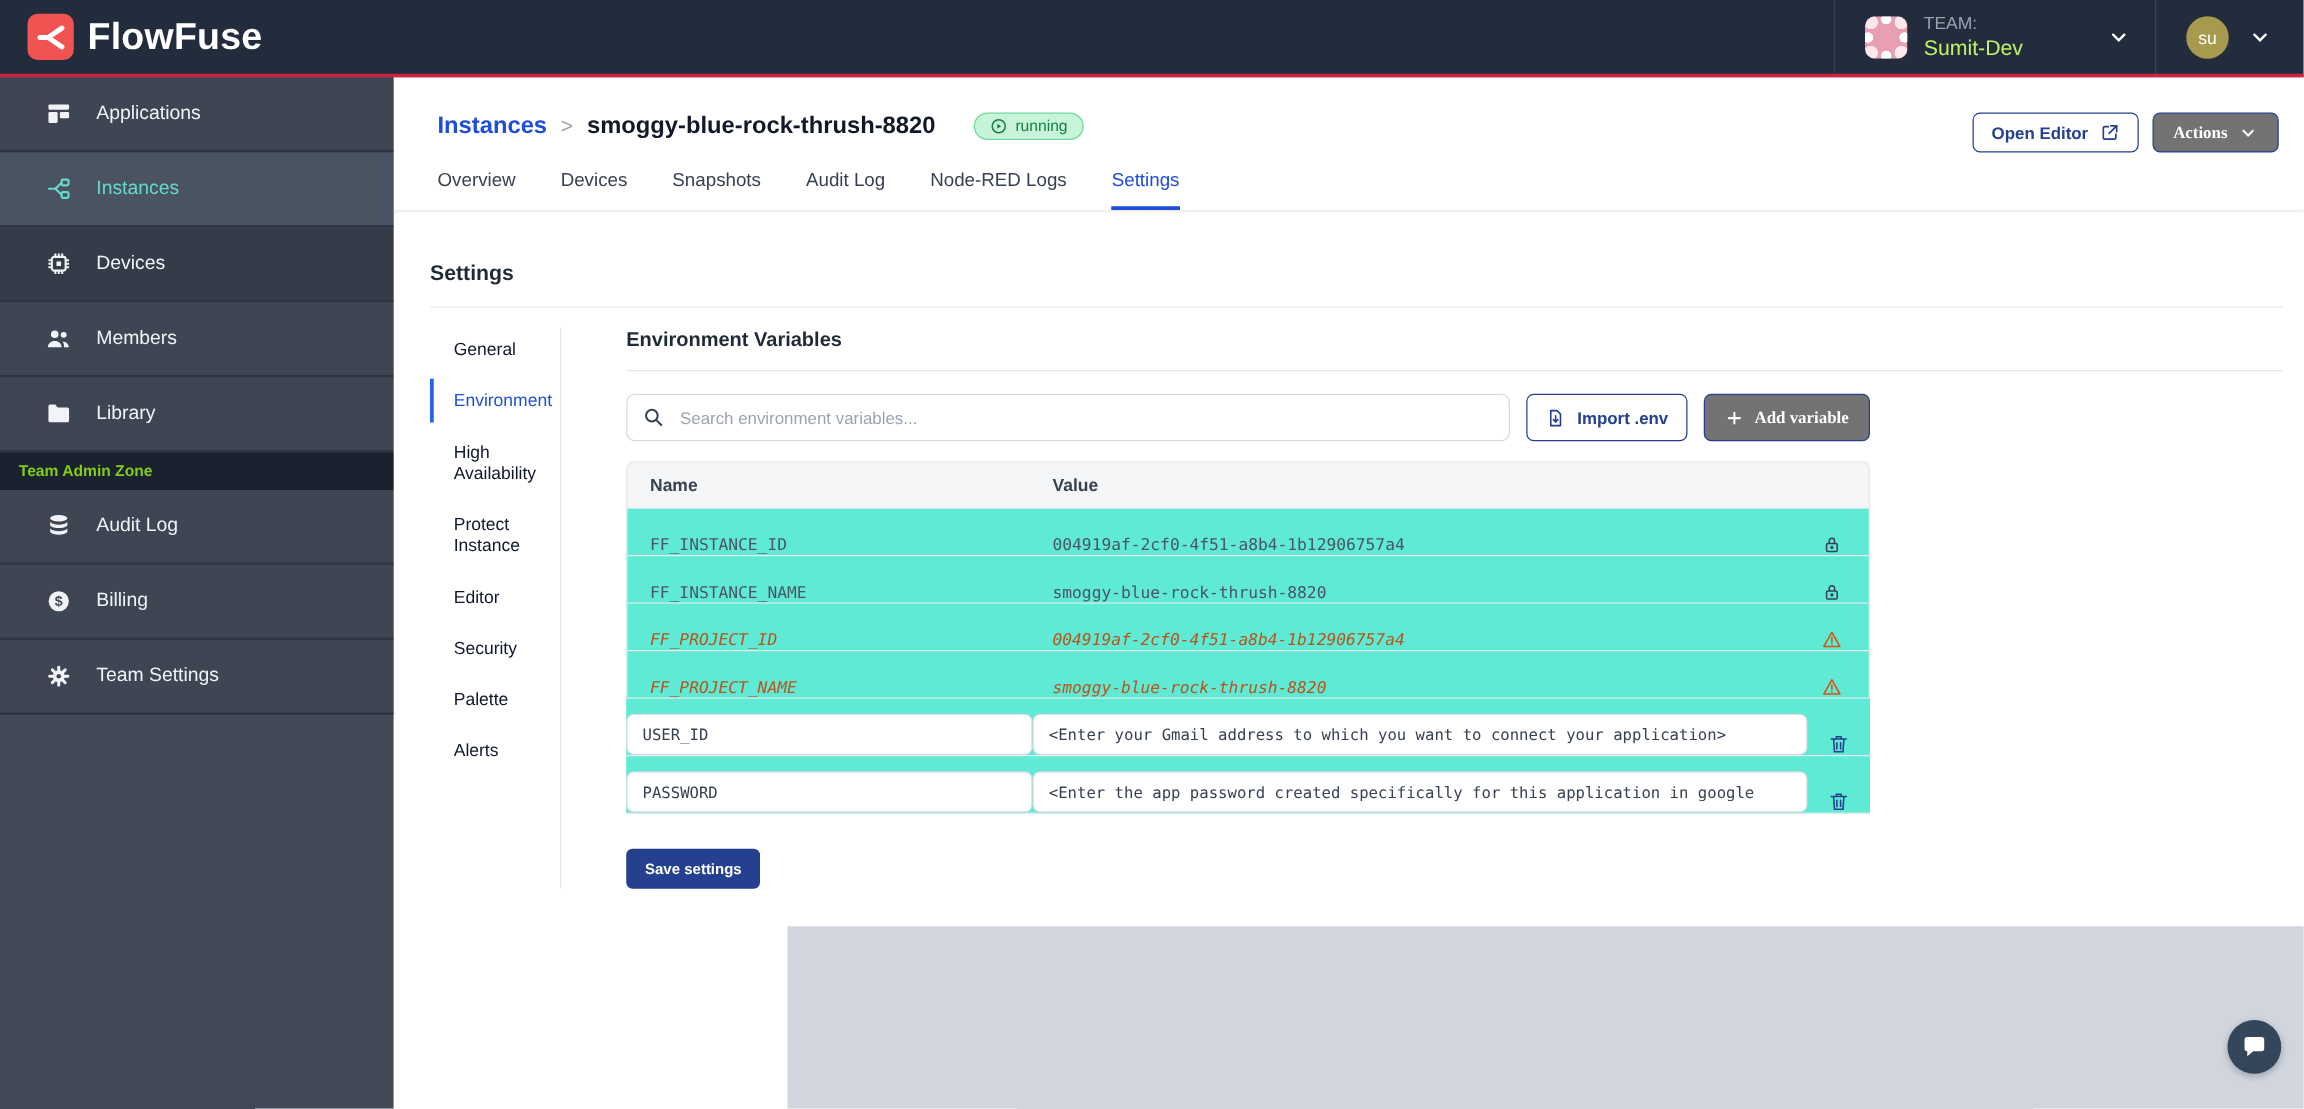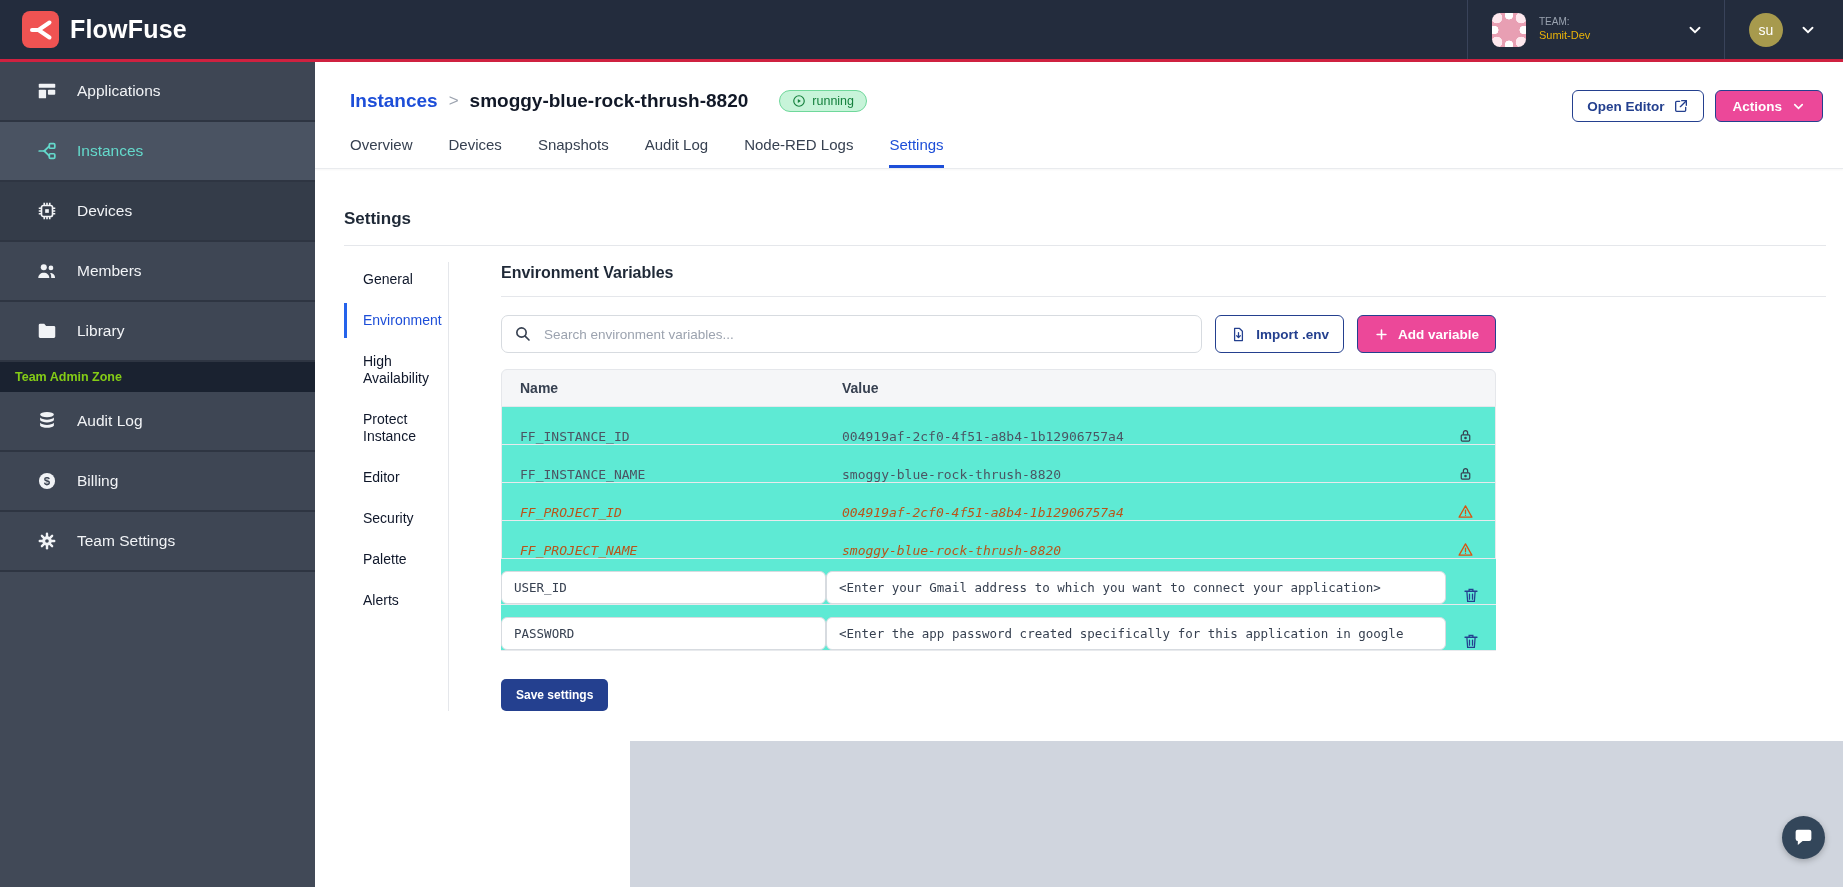--- a/index.html
+++ b/index.html
@@ -14,42 +14,42 @@
   .topbar {
     position:absolute; top:0; left:0; width:1843px; height:62px;
     background:#232c3d; border-bottom:3px solid #cf2140;
     display:flex; align-items:center;
   }
   .brand { display:flex; align-items:center; gap:11px; padding-left:22px; }
   .brand-mark {
     width:37px; height:37px; border-radius:8px; background:#f05352;
     display:flex; align-items:center; justify-content:center;
   }
-  .brand-text { color:#ffffff; font-size:25px; font-weight:700; letter-spacing:.2px; }
+  .brand-text { color:#ffffff; font-size:30px; font-weight:700; letter-spacing:.2px; }
   .topbar-right { margin-left:auto; display:flex; height:100%; }
   .team-box {
     display:flex; align-items:center; gap:13px; width:257px; padding:0 20px 0 24px;
     border-left:1px solid #39435a; cursor:pointer;
   }
   .team-avatar {
     width:34px; height:34px; border-radius:8px; flex:0 0 auto;
     background:
       radial-gradient(circle at 14% 14%, #fde8ee 0 13%, transparent 14%),
       radial-gradient(circle at 86% 14%, #fde8ee 0 13%, transparent 14%),
       radial-gradient(circle at 14% 86%, #fde8ee 0 13%, transparent 14%),
       radial-gradient(circle at 86% 86%, #fde8ee 0 13%, transparent 14%),
       radial-gradient(circle at 50% 7%, #ffffff 0 11%, transparent 12%),
       radial-gradient(circle at 50% 93%, #ffffff 0 11%, transparent 12%),
       radial-gradient(circle at 7% 50%, #ffffff 0 11%, transparent 12%),
       radial-gradient(circle at 93% 50%, #ffffff 0 11%, transparent 12%),
       #e89fb3;
   }
   .team-meta { display:flex; flex-direction:column; line-height:1.25; }
-  .team-label { color:#9aa3b0; font-size:10px; }
-  .team-name { color:#eab308; font-size:11px; }
+  .team-label { color:#9aa3b0; font-size:14px; }
+  .team-name { color:#bef264; font-size:17px; }
   .chev { color:#ffffff; margin-left:auto; }
   .user-box {
     display:flex; align-items:center; gap:16px; padding:0 26px 0 24px;
     border-left:1px solid #39435a; cursor:pointer;
   }
   .user-avatar {
     width:34px; height:34px; border-radius:50%; background:#a79a4d; color:#ffffff;
     font-size:14px; display:flex; align-items:center; justify-content:center;
   }
 
@@ -80,21 +80,21 @@
     margin-left:20px; display:inline-flex; align-items:center; gap:6px;
     background:#c7f4d9; border:1px solid #6fd89b; color:#15803d;
     border-radius:999px; padding:3px 12px; font-size:12.5px; font-weight:500;
   }
   .app-line { margin-top:7px; font-size:13px; color:#6b7280; }
   .app-link { color:#1d4ed8; cursor:pointer; }
   .head-buttons { position:absolute; top:28px; right:20px; display:flex; gap:11px; }
   .btn { display:inline-flex; align-items:center; gap:9px; border-radius:6px;
     font-size:13.5px; font-weight:700; cursor:pointer; font-family:inherit; }
   .btn-outline { background:#ffffff; border:1.5px solid #24408f; color:#24408f; padding:7px 14px; }
-  .btn-navy { background:#ec4899; border:1.5px solid #24408f; color:#ffffff; padding:7px 16px; }
+  .btn-navy { background:#737373; border:1.5px solid #24408f; color:#ffffff; padding:7px 16px;font-family:Liberation Serif, serif; }
   .tabs { display:flex; gap:36px; margin-top:24px; }
   .tab { padding-bottom:12px; font-size:15px; color:#374151; cursor:pointer; border-bottom:3px solid transparent; }
   .tab.active { color:#1d4ed8; border-bottom-color:#1d4ed8; }
 
   .content { padding:40px 17px 0 29px; }
   .settings-title { font-size:17px; font-weight:700; color:#1f2937;
     padding-bottom:16px; border-bottom:1px solid #e5e7eb; }
   .settings-body { display:flex; margin-top:16px; }
   .subnav { width:104px; flex:0 0 auto; }
   .subnav-item {

